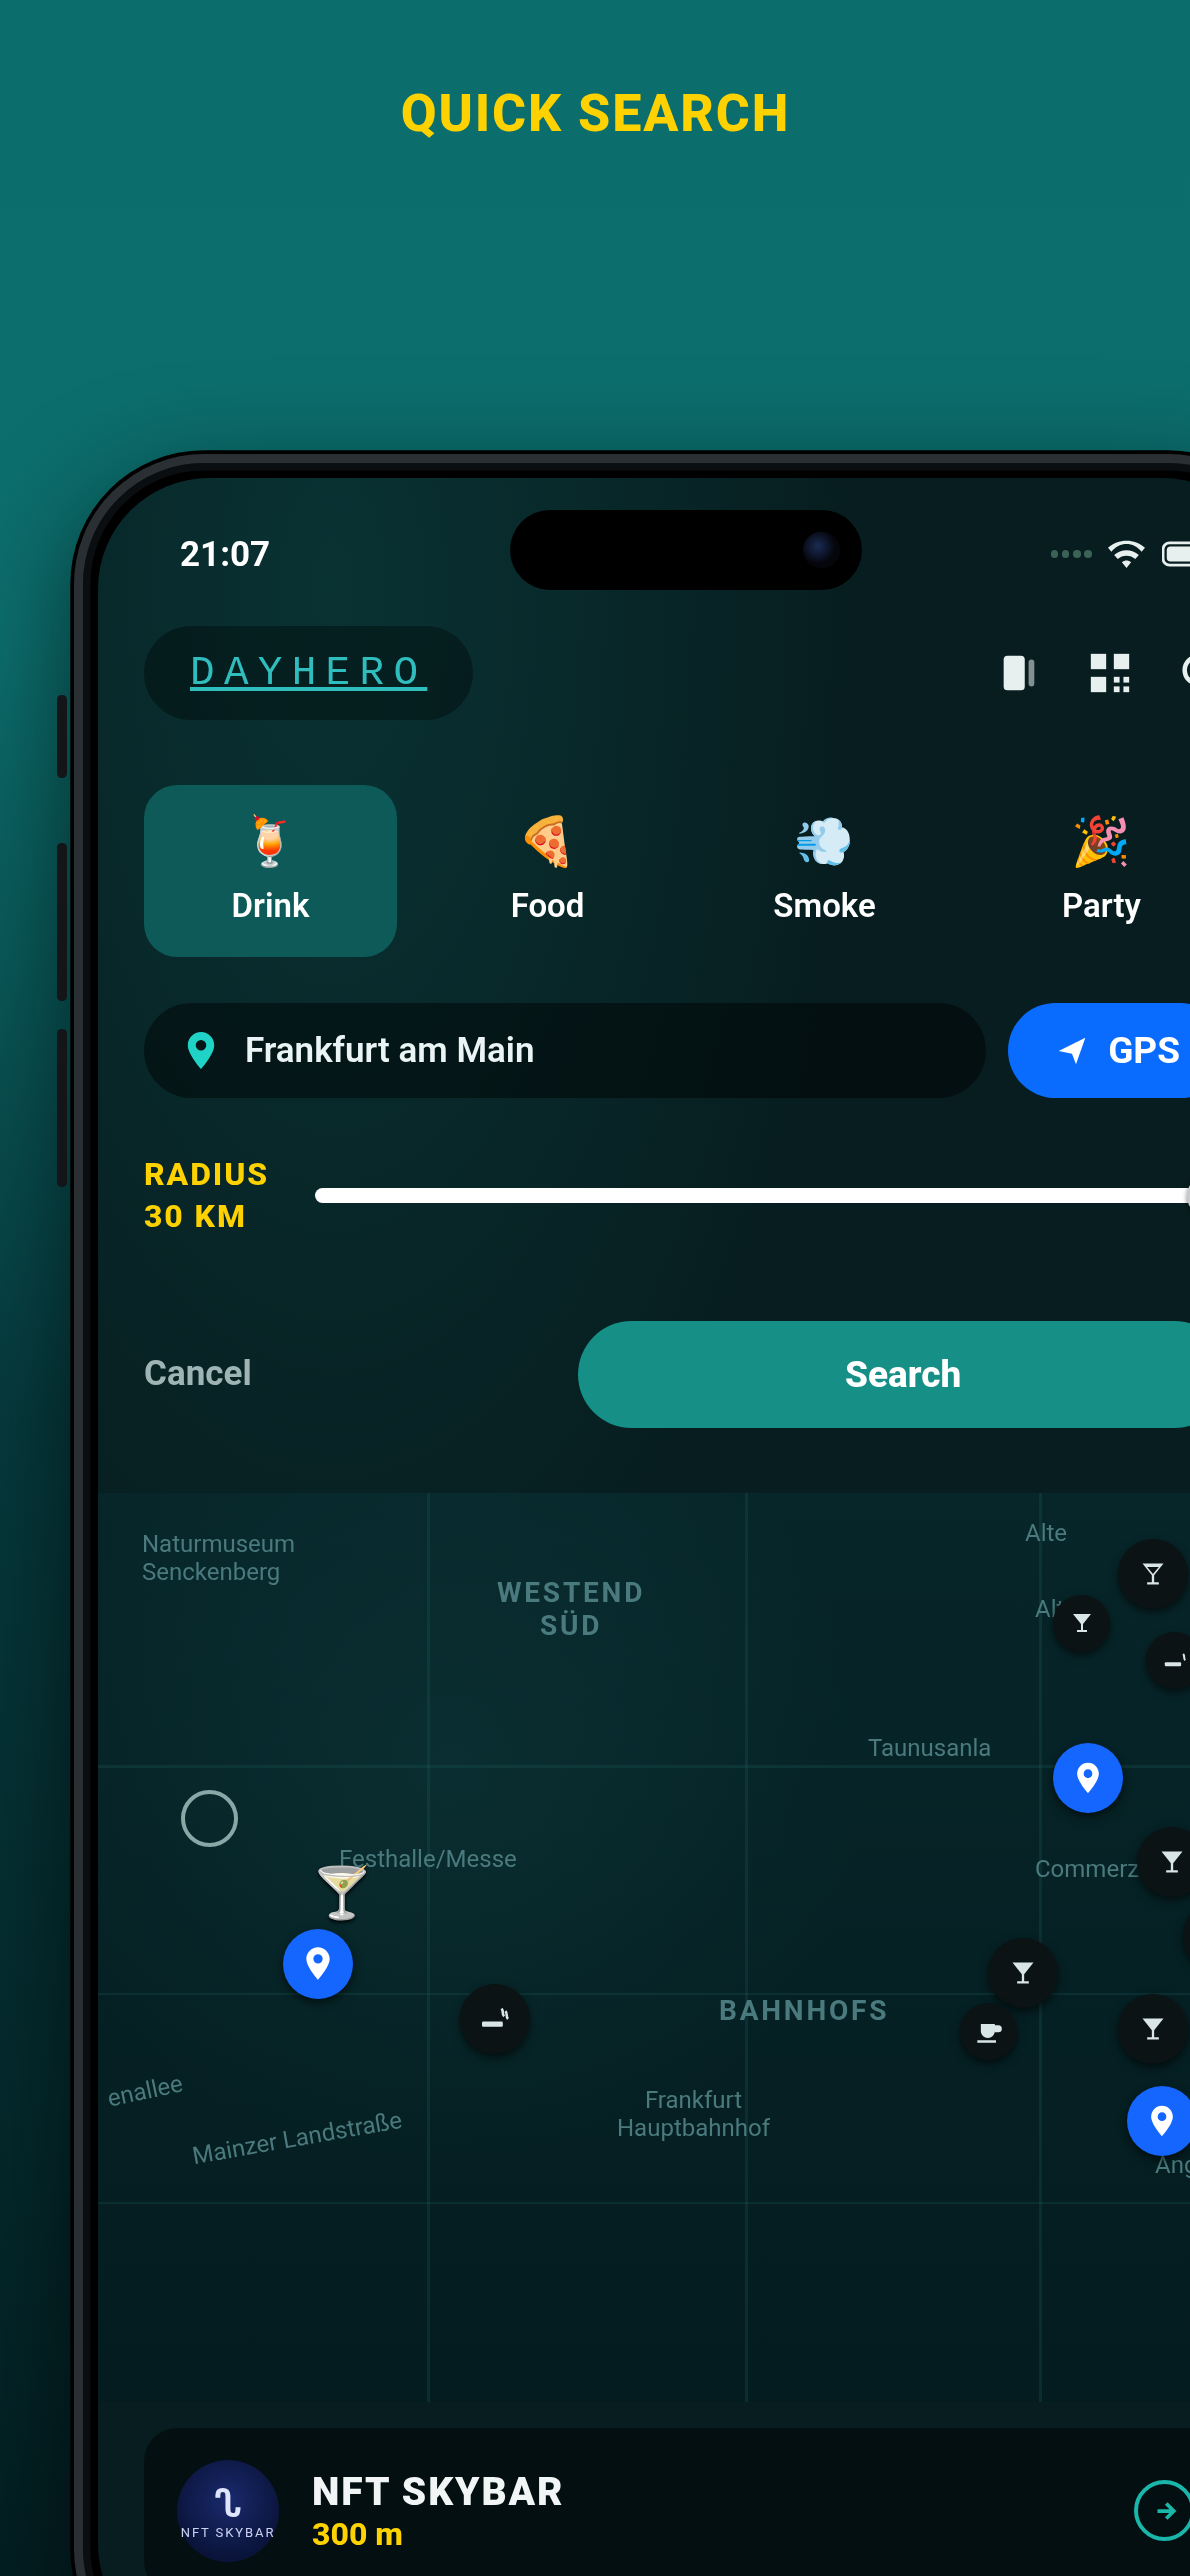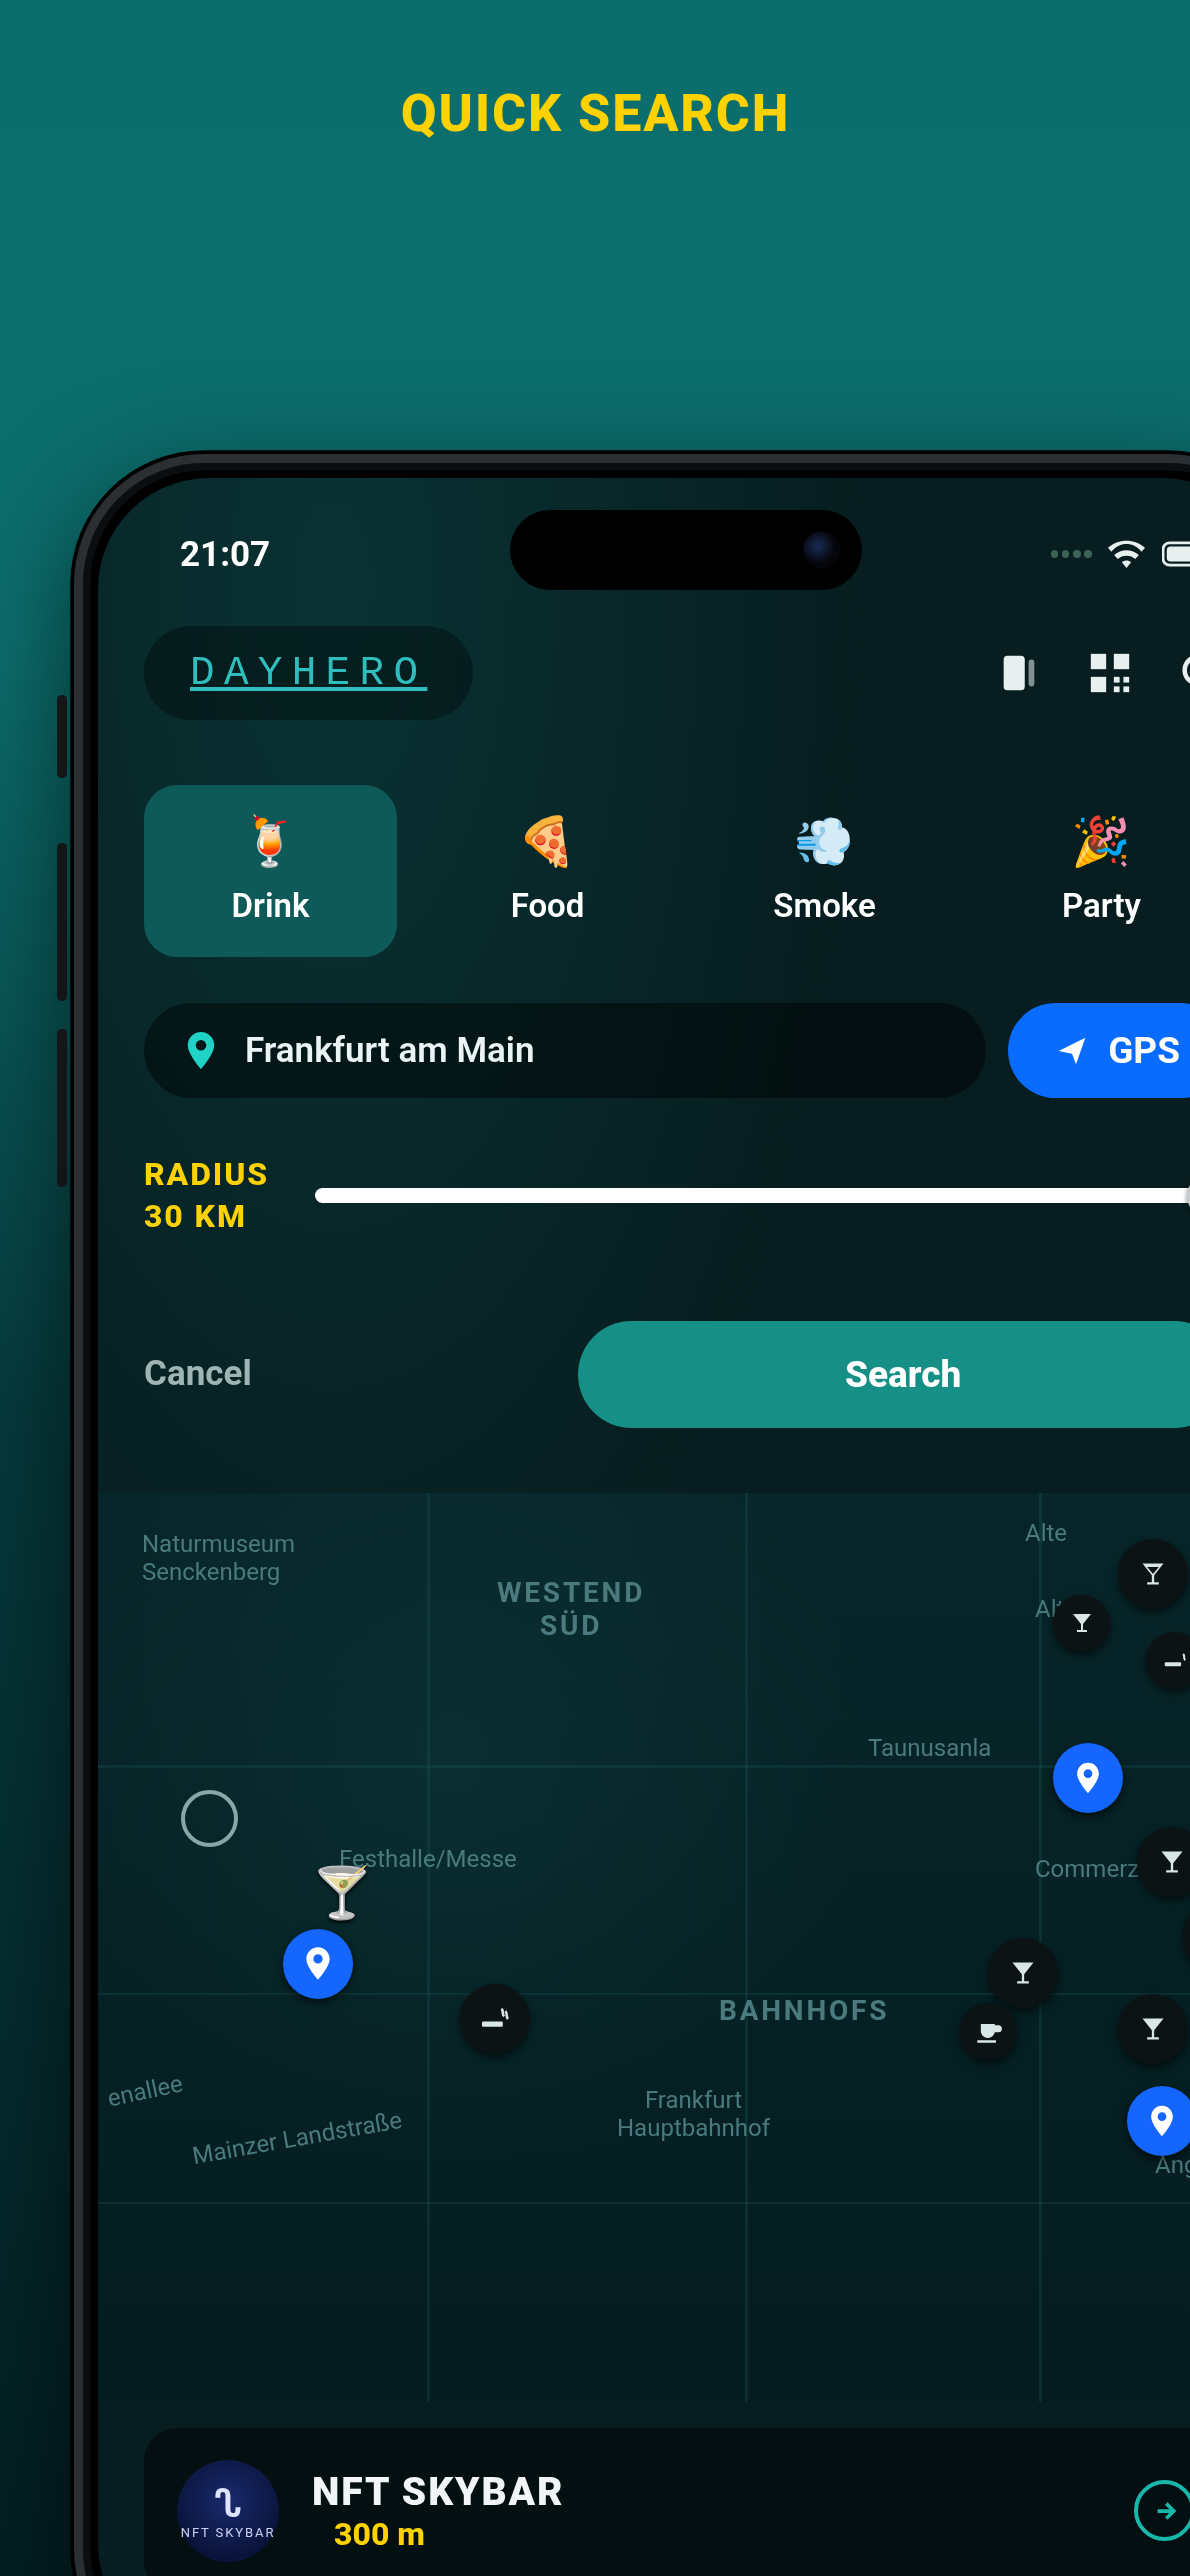--- a/index.html
+++ b/index.html
@@ -236,21 +236,21 @@
   .result-logo {
     width:102px;height:102px;border-radius:50%;
     background: radial-gradient(circle at 50% 40%, #1a2a6d 0%, #0a143b 70%);
     display:flex;flex-direction:column;align-items:center;justify-content:center;
     color:#dfe5ff;
   }
   .result-logo .mono{ font-size:37px; font-weight:700; }
   .result-logo .tiny{ font-size:13px; letter-spacing:1.9px; opacity:.9; }
   .result-text { flex:1; }
   .result-title { font-size:39px; font-weight:900; letter-spacing:1.9px; color:#f1f5f5; }
-  .result-dist { font-size:32px; font-weight:800; color:#fdd200;margin-left:22px; }
+  .result-dist { font-size:32px; font-weight:800; color:#fdd200; }
   .result-go {
     width:61px;height:61px;border-radius:50%;
     border:4.6px solid #19b6a9;
     display:flex;align-items:center;justify-content:center;
     color:#19b6a9;
   }
 
   svg { display:block; }
 </style>
 </head>

